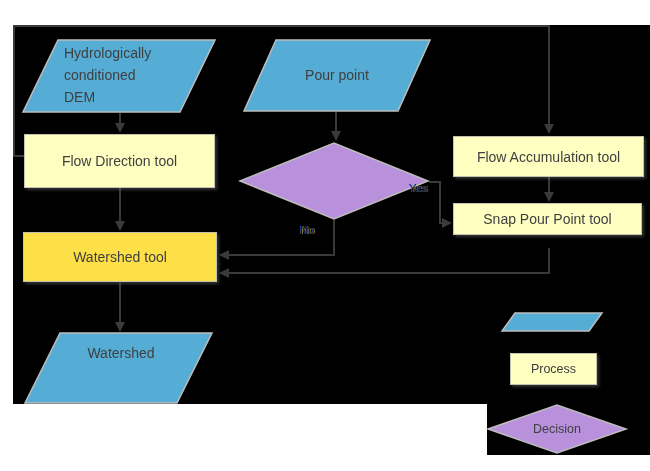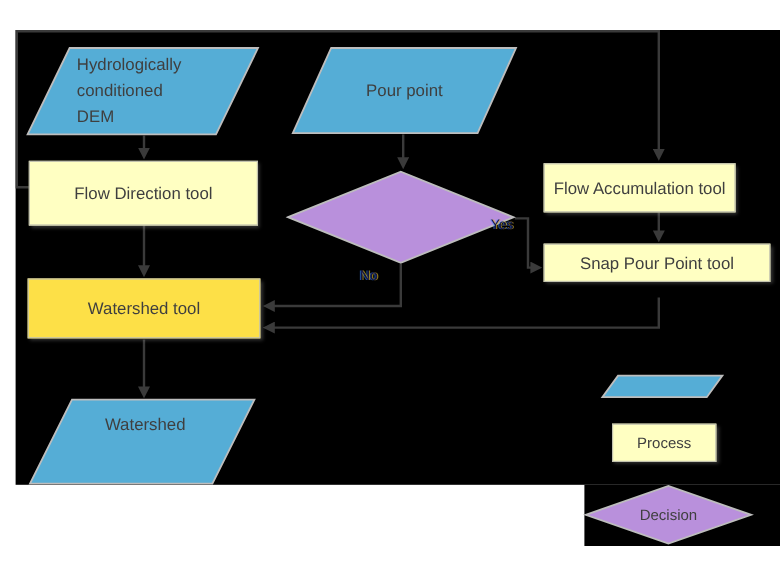--- a/index.html
+++ b/index.html
@@ -21,21 +21,21 @@
 
   .box {
     position: absolute; z-index: 3;
     border: 1px solid #c2c2ae;
     box-shadow: 2px 2px 3px rgba(150,150,150,0.35);
     display: flex; align-items: center; justify-content: center;
     color: #3f3f3f; font-size: 14px;
     box-sizing: border-box;
   }
   #box-flow-direction    { left: 24px;  top: 134px; width: 191px; height: 54px; }
-  #box-flow-accumulation { left: 453px; top: 136px; width: 160px; height: 41px; }
+  #box-flow-accumulation { left: 453px; top: 136px; width: 191px; height: 41px; }
   #box-snap-pour-point   { left: 453px; top: 203px; width: 189px; height: 32px; }
   #box-watershed-tool    { left: 23px;  top: 232px; width: 194px; height: 50px; }
   #box-legend-process    { left: 510px; top: 353px; width: 87px;  height: 32px; font-size: 12.5px; text-align: center; }
 
   .slabel {
     position: absolute; z-index: 4;
     color: #3f3f3f; font-size: 14px;
     display: flex; align-items: center; justify-content: center;
     text-align: center; pointer-events: none;
   }

